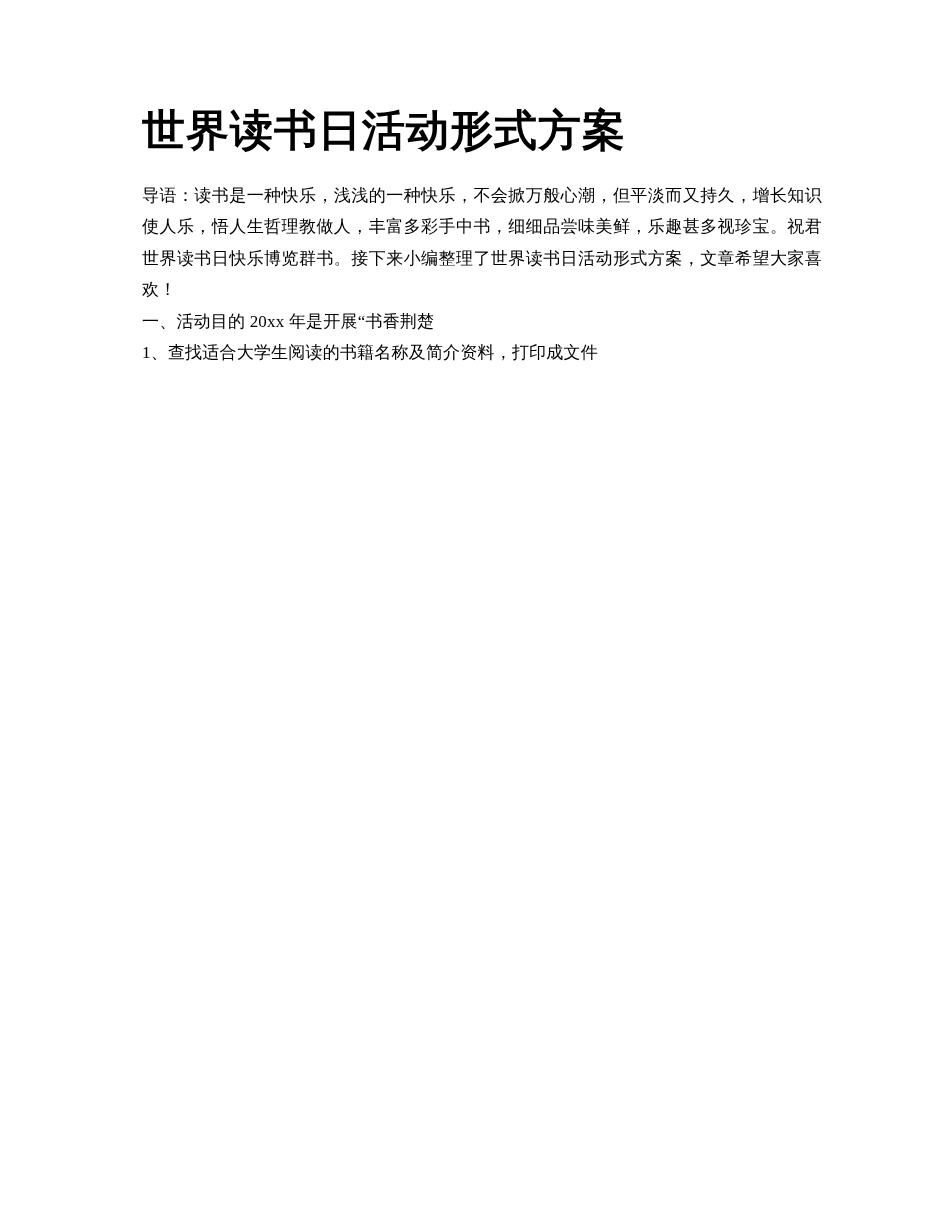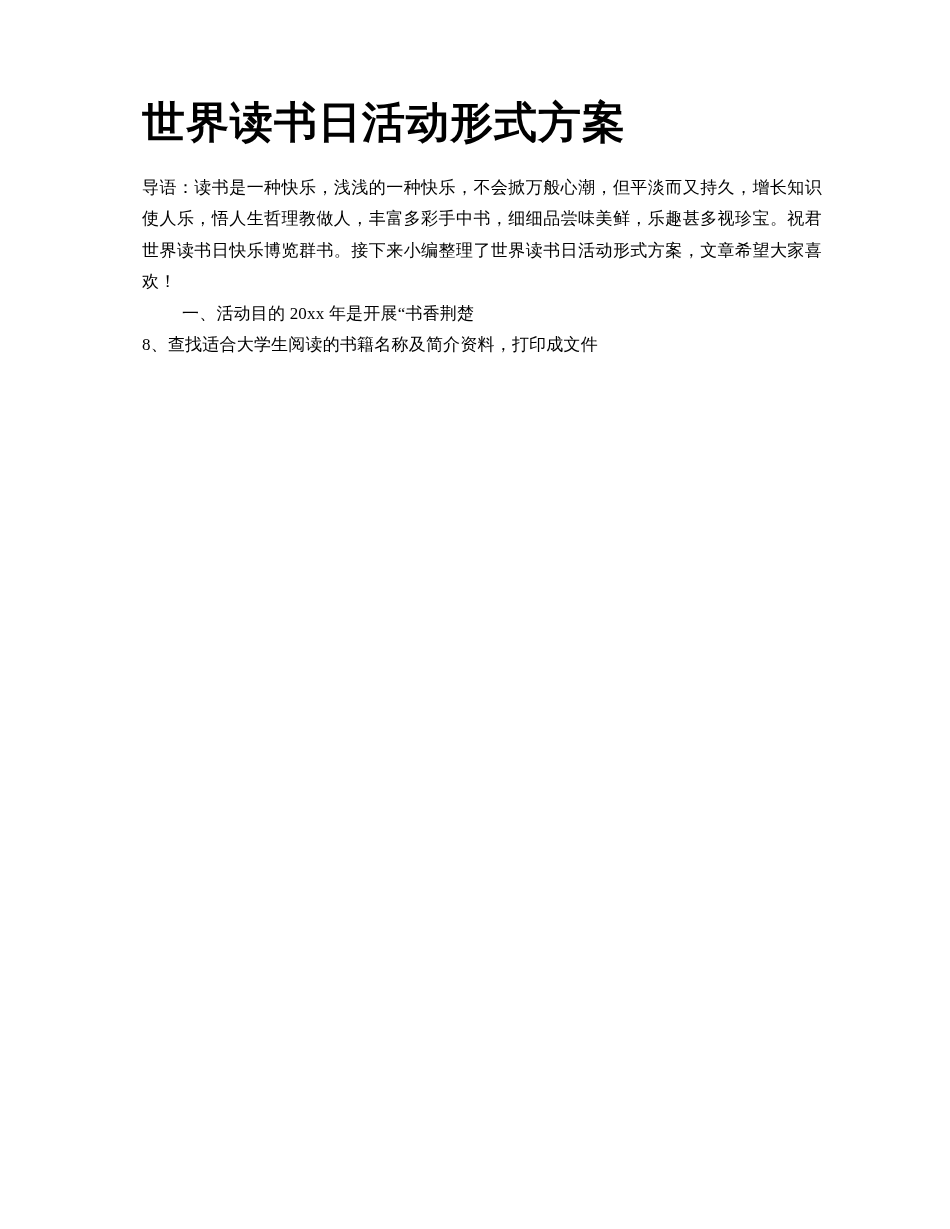--- a/index.html
+++ b/index.html
@@ -20,48 +20,47 @@
     box-sizing: border-box;
     padding: 96px 128px 40px 142px;
     background: #ffffff;
     position: relative;
   }
   .doc-title {
     font-size: 43px;
     font-weight: 700;
     letter-spacing: 1px;
     line-height: 1.25;
-    margin: 0 0 22px 0;
+    margin: 8px 0 22px 0;
     white-space: nowrap;
   }
   .body-text {
     font-size: 17px;
     line-height: 1.85;
     text-align: justify;
     text-justify: inter-ideograph;
     letter-spacing: 0.2px;
   }
   .para {
     margin: 0;
     text-indent: 0;
   }
   .para + .para {
     margin-top: 0px;
   }
   .nowrap-line {
     white-space: nowrap;
-    margin-left: 40px;
   }
 </style>
 </head>
 <body>
 
 <div class="page">
 
   <h1 class="doc-title">世界读书日活动形式方案</h1>
 
   <div class="body-text">
     <p class="para">导语：读书是一种快乐，浅浅的一种快乐，不会掀万般心潮，但平淡而又持久，增长知识使人乐，悟人生哲理教做人，丰富多彩手中书，细细品尝味美鲜，乐趣甚多视珍宝。祝君世界读书日快乐博览群书。接下来小编整理了世界读书日活动形式方案，文章希望大家喜欢！</p>
     <p class="para nowrap-line">一、活动目的 20xx 年是开展“书香荆楚</p>
-    <p class="para">8、查找适合大学生阅读的书籍名称及简介资料，打印成文件</p>
+    <p class="para">1、查找适合大学生阅读的书籍名称及简介资料，打印成文件</p>
   </div>
 
 </div>
 
 </body></html>

